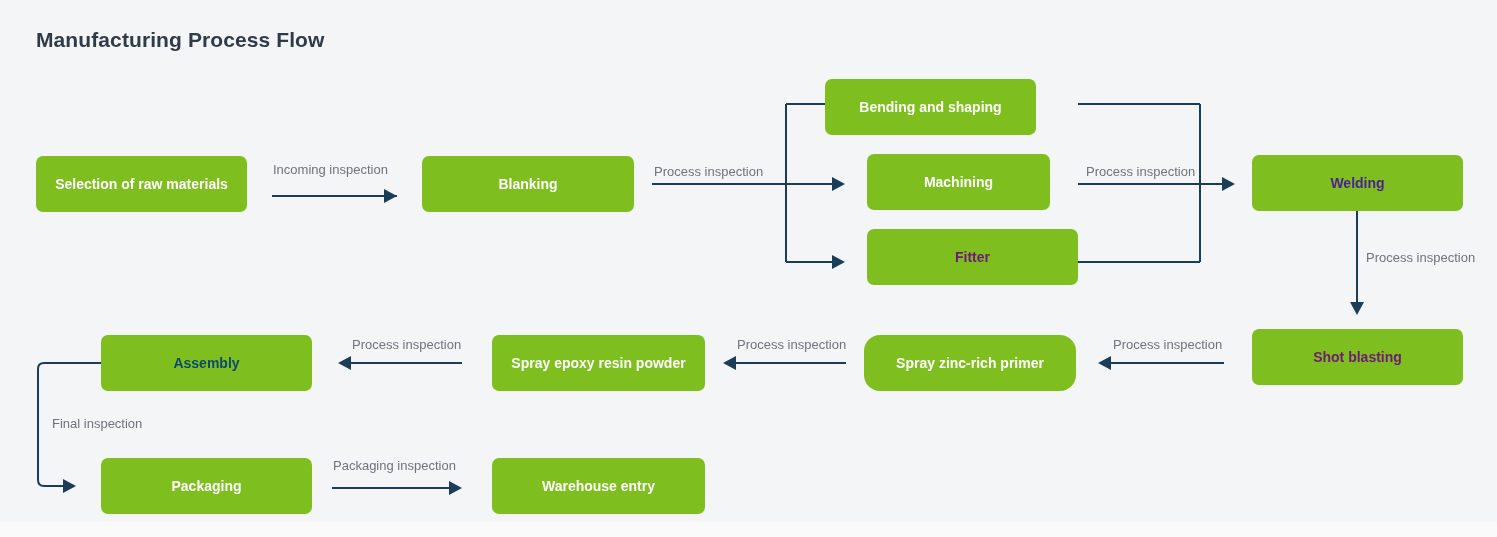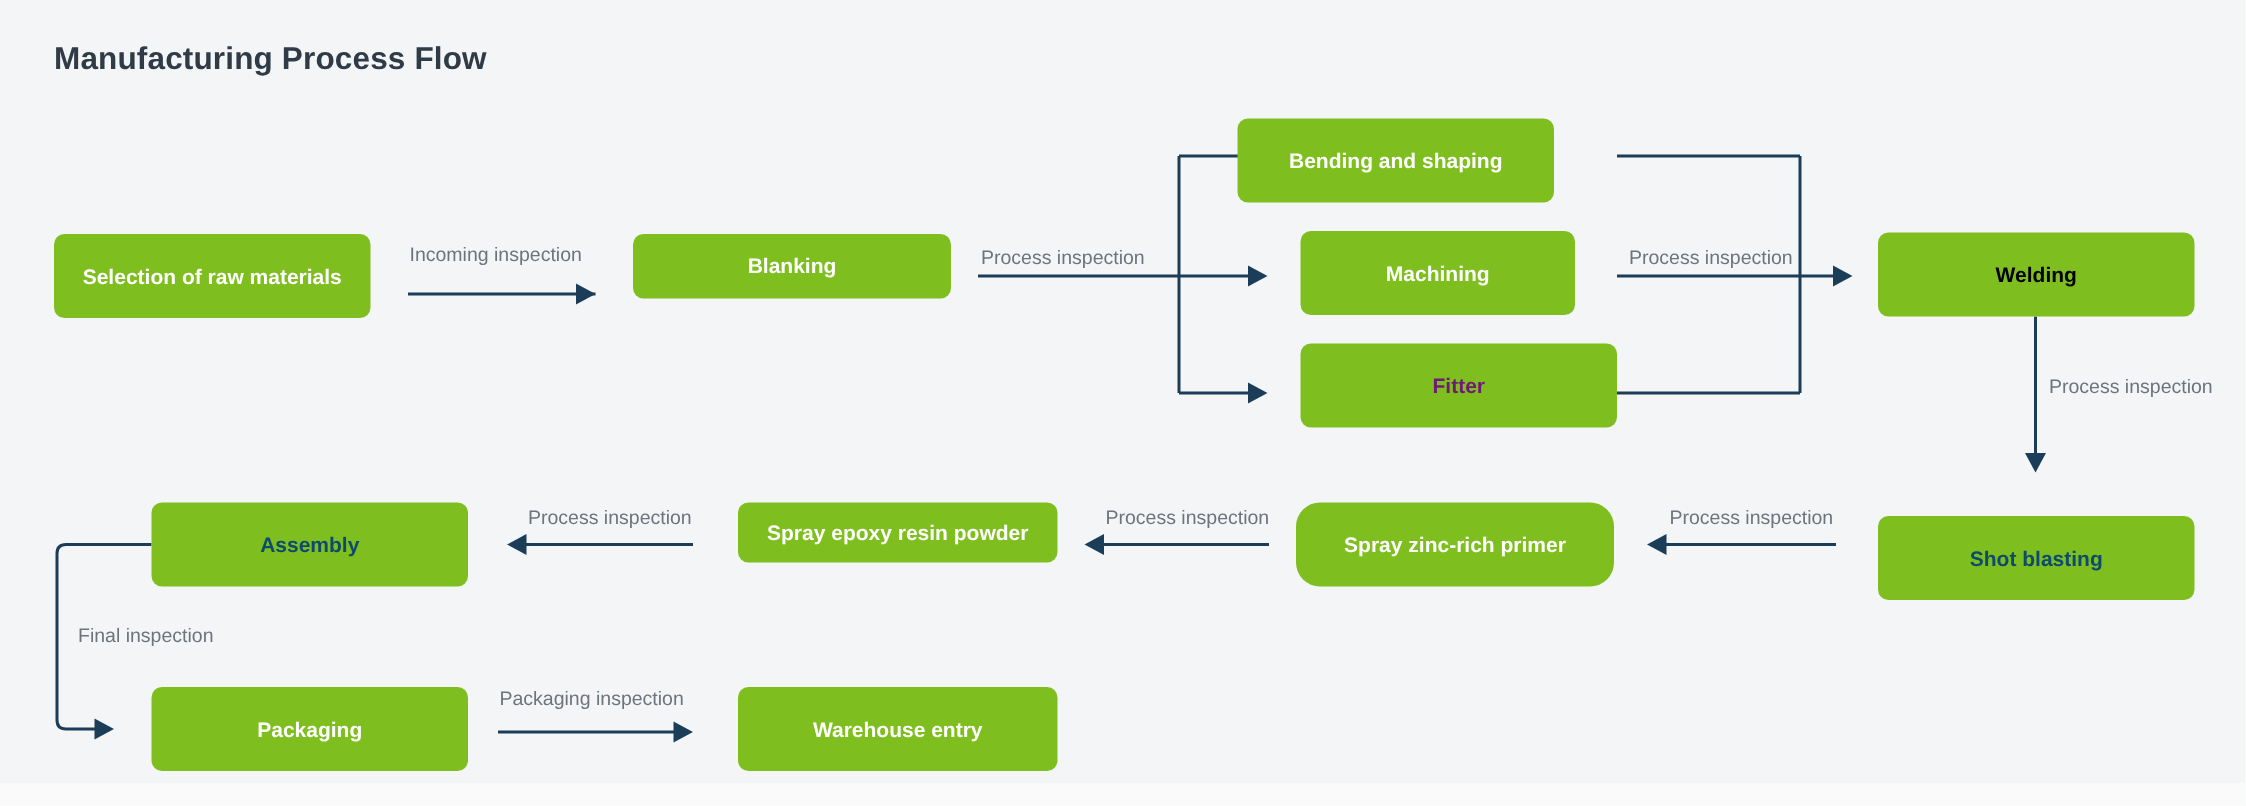--- a/index.html
+++ b/index.html
@@ -126,42 +126,42 @@
       <g>
         <path class="edge-path" d="M 332 488 L 455 488" stroke="#1c3d58"></path>
         <polygon class="arrow-head" points="462,488 449,481 449,495" fill="#1c3d58"></polygon>
       </g>
     </svg>
 
   <div id="node-layer">
       <div class="node" style="left: 36px; top: 156px; width: 211px; height: 56px; background: rgb(126, 191, 31); color: rgb(255, 255, 255);">
         <span>Selection of raw materials</span>
       </div>
-      <div class="node" style="left: 422px; top: 156px; width: 212px; height: 43px; background: rgb(126, 191, 31); color: rgb(255, 255, 255);">
+      <div class="node" style="left: 422px; top: 156px; width: 212px; height: 56px; background: rgb(126, 191, 31); color: rgb(255, 255, 255);">
         <span>Blanking</span>
       </div>
       <div class="node" style="left: 825px; top: 79px; width: 211px; height: 56px; background: rgb(126, 191, 31); color: rgb(255, 255, 255);">
         <span>Bending and shaping</span>
       </div>
       <div class="node" style="left: 867px; top: 154px; width: 183px; height: 56px; background: rgb(126, 191, 31); color: rgb(255, 255, 255);">
         <span>Machining</span>
       </div>
       <div class="node" style="left: 867px; top: 229px; width: 211px; height: 56px; background: rgb(126, 191, 31); color: #701a75;">
         <span>Fitter</span>
       </div>
-      <div class="node" style="left: 1252px; top: 155px; width: 211px; height: 56px; background: rgb(126, 191, 31); color: #000000;">
+      <div class="node" style="left: 1252px; top: 155px; width: 211px; height: 56px; background: rgb(126, 191, 31); color: #4c1d95;">
         <span>Welding</span>
       </div>
-      <div class="node" style="left: 1252px; top: 344px; width: 211px; height: 56px; background: rgb(126, 191, 31); color: #0c4a6e;">
+      <div class="node" style="left: 1252px; top: 329px; width: 211px; height: 56px; background: rgb(126, 191, 31); color: #701a75;">
         <span>Shot blasting</span>
       </div>
       <div class="node" style="left: 864px; top: 335px; width: 212px; height: 56px; background: rgb(126, 191, 31); color: rgb(255, 255, 255); border-radius: 16px;">
         <span>Spray zinc-rich primer</span>
       </div>
-      <div class="node" style="left: 492px; top: 335px; width: 213px; height: 40px; background: rgb(126, 191, 31); color: rgb(255, 255, 255);">
+      <div class="node" style="left: 492px; top: 335px; width: 213px; height: 56px; background: rgb(126, 191, 31); color: rgb(255, 255, 255);">
         <span>Spray epoxy resin powder</span>
       </div>
       <div class="node" style="left: 101px; top: 335px; width: 211px; height: 56px; background: rgb(126, 191, 31); color: #0c4a6e;">
         <span>Assembly</span>
       </div>
       <div class="node" style="left: 101px; top: 458px; width: 211px; height: 56px; background: rgb(126, 191, 31); color: rgb(255, 255, 255); justify-content: center;">
         <span>Packaging</span>
       </div>
       <div class="node" style="left: 492px; top: 458px; width: 213px; height: 56px; background: rgb(126, 191, 31); color: rgb(255, 255, 255);">
         <span>Warehouse entry</span>

